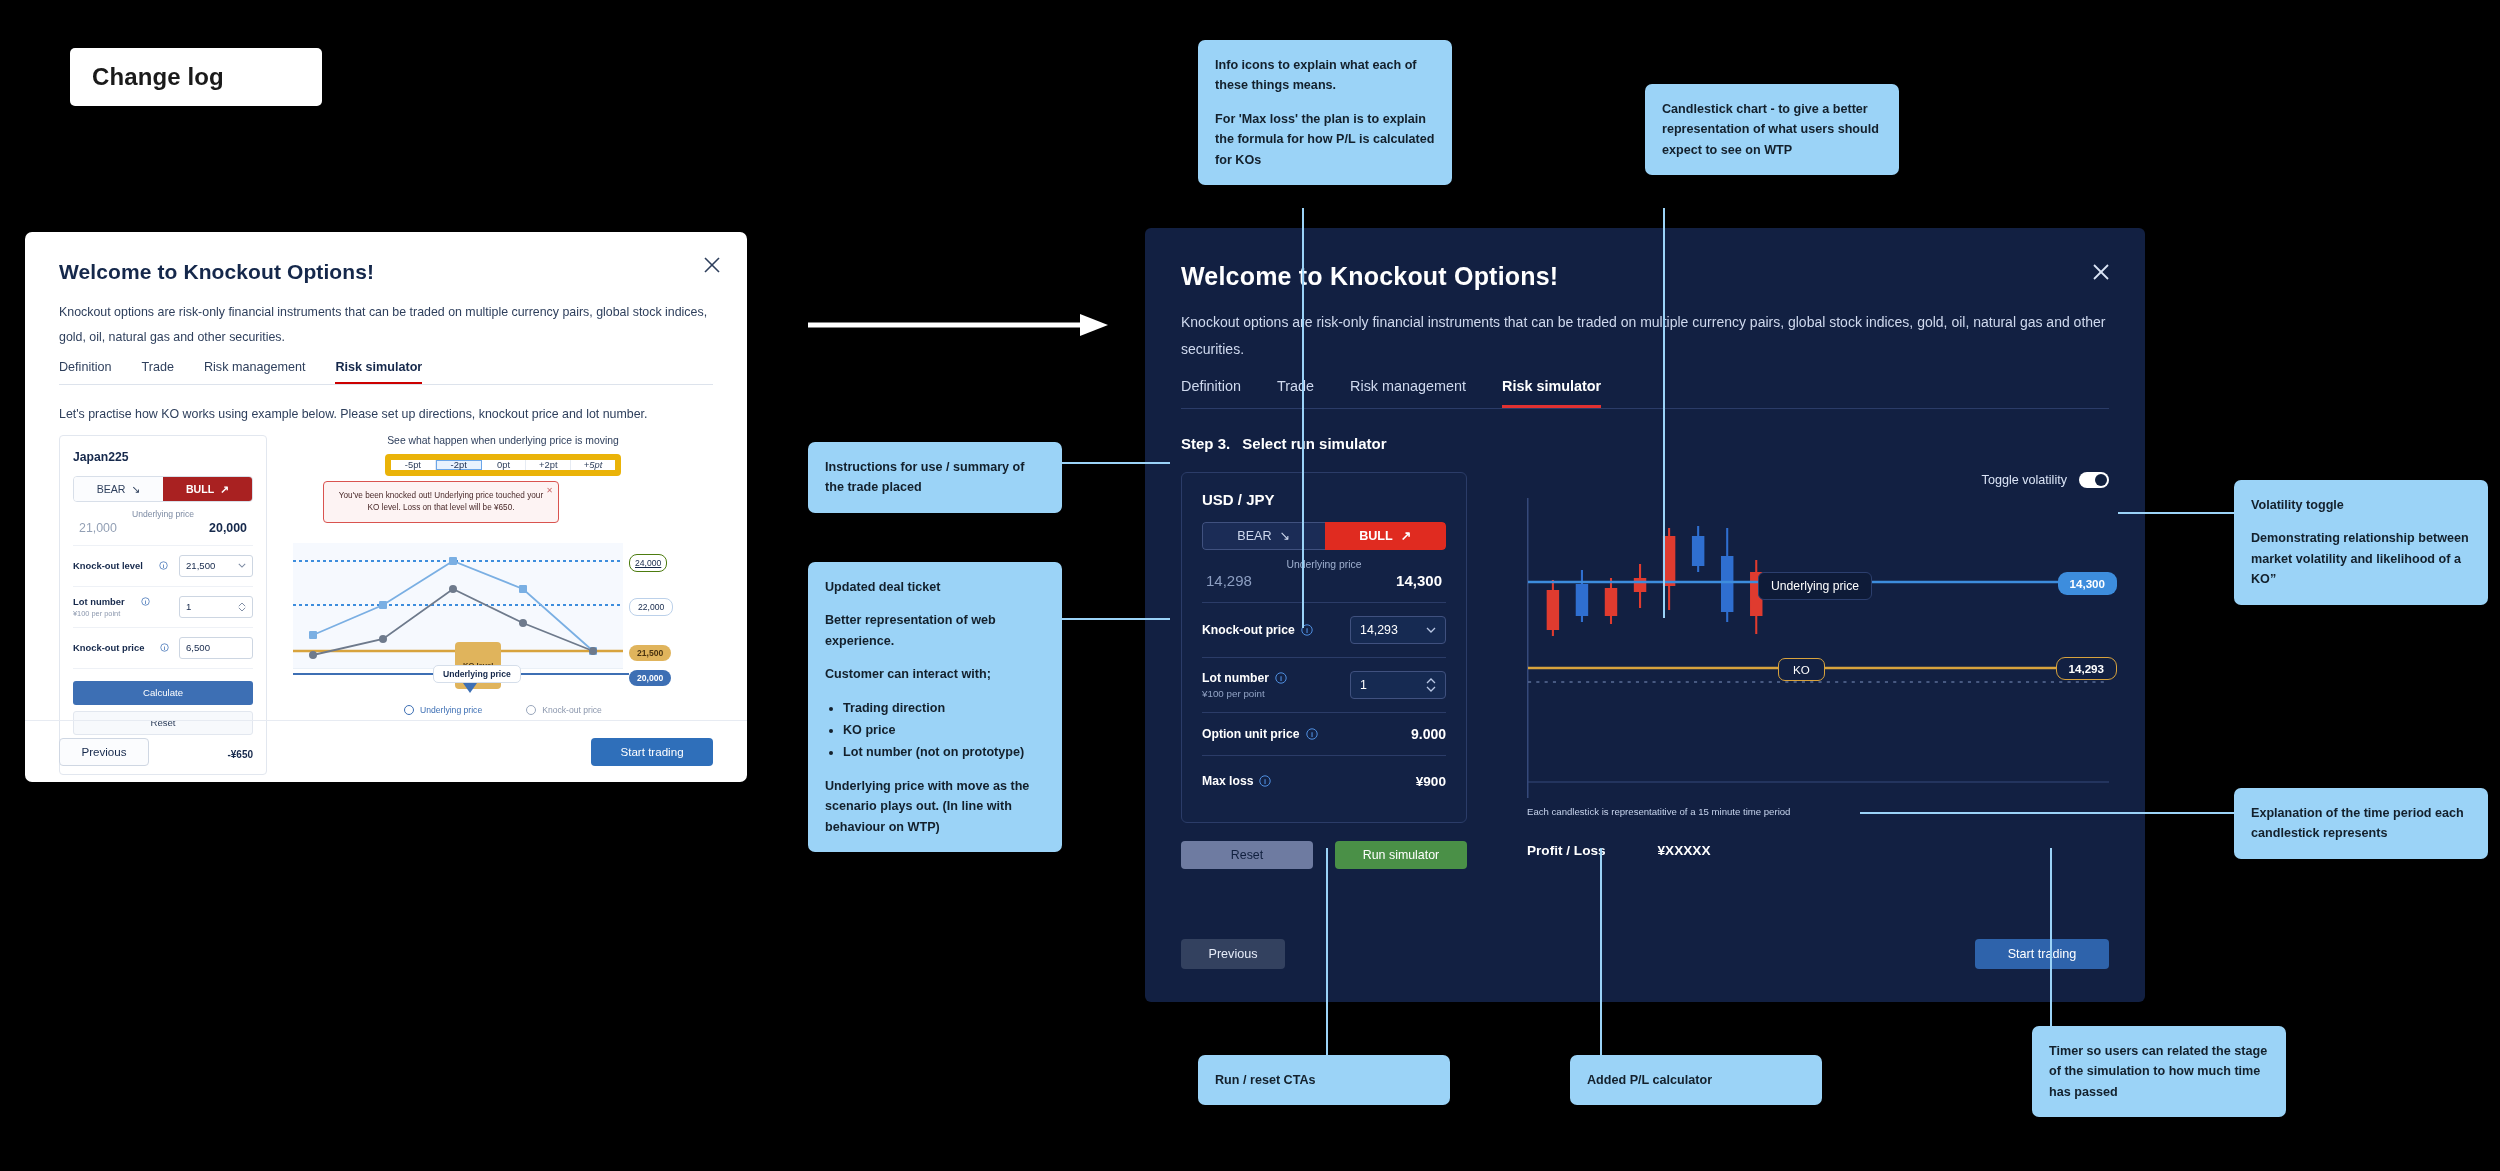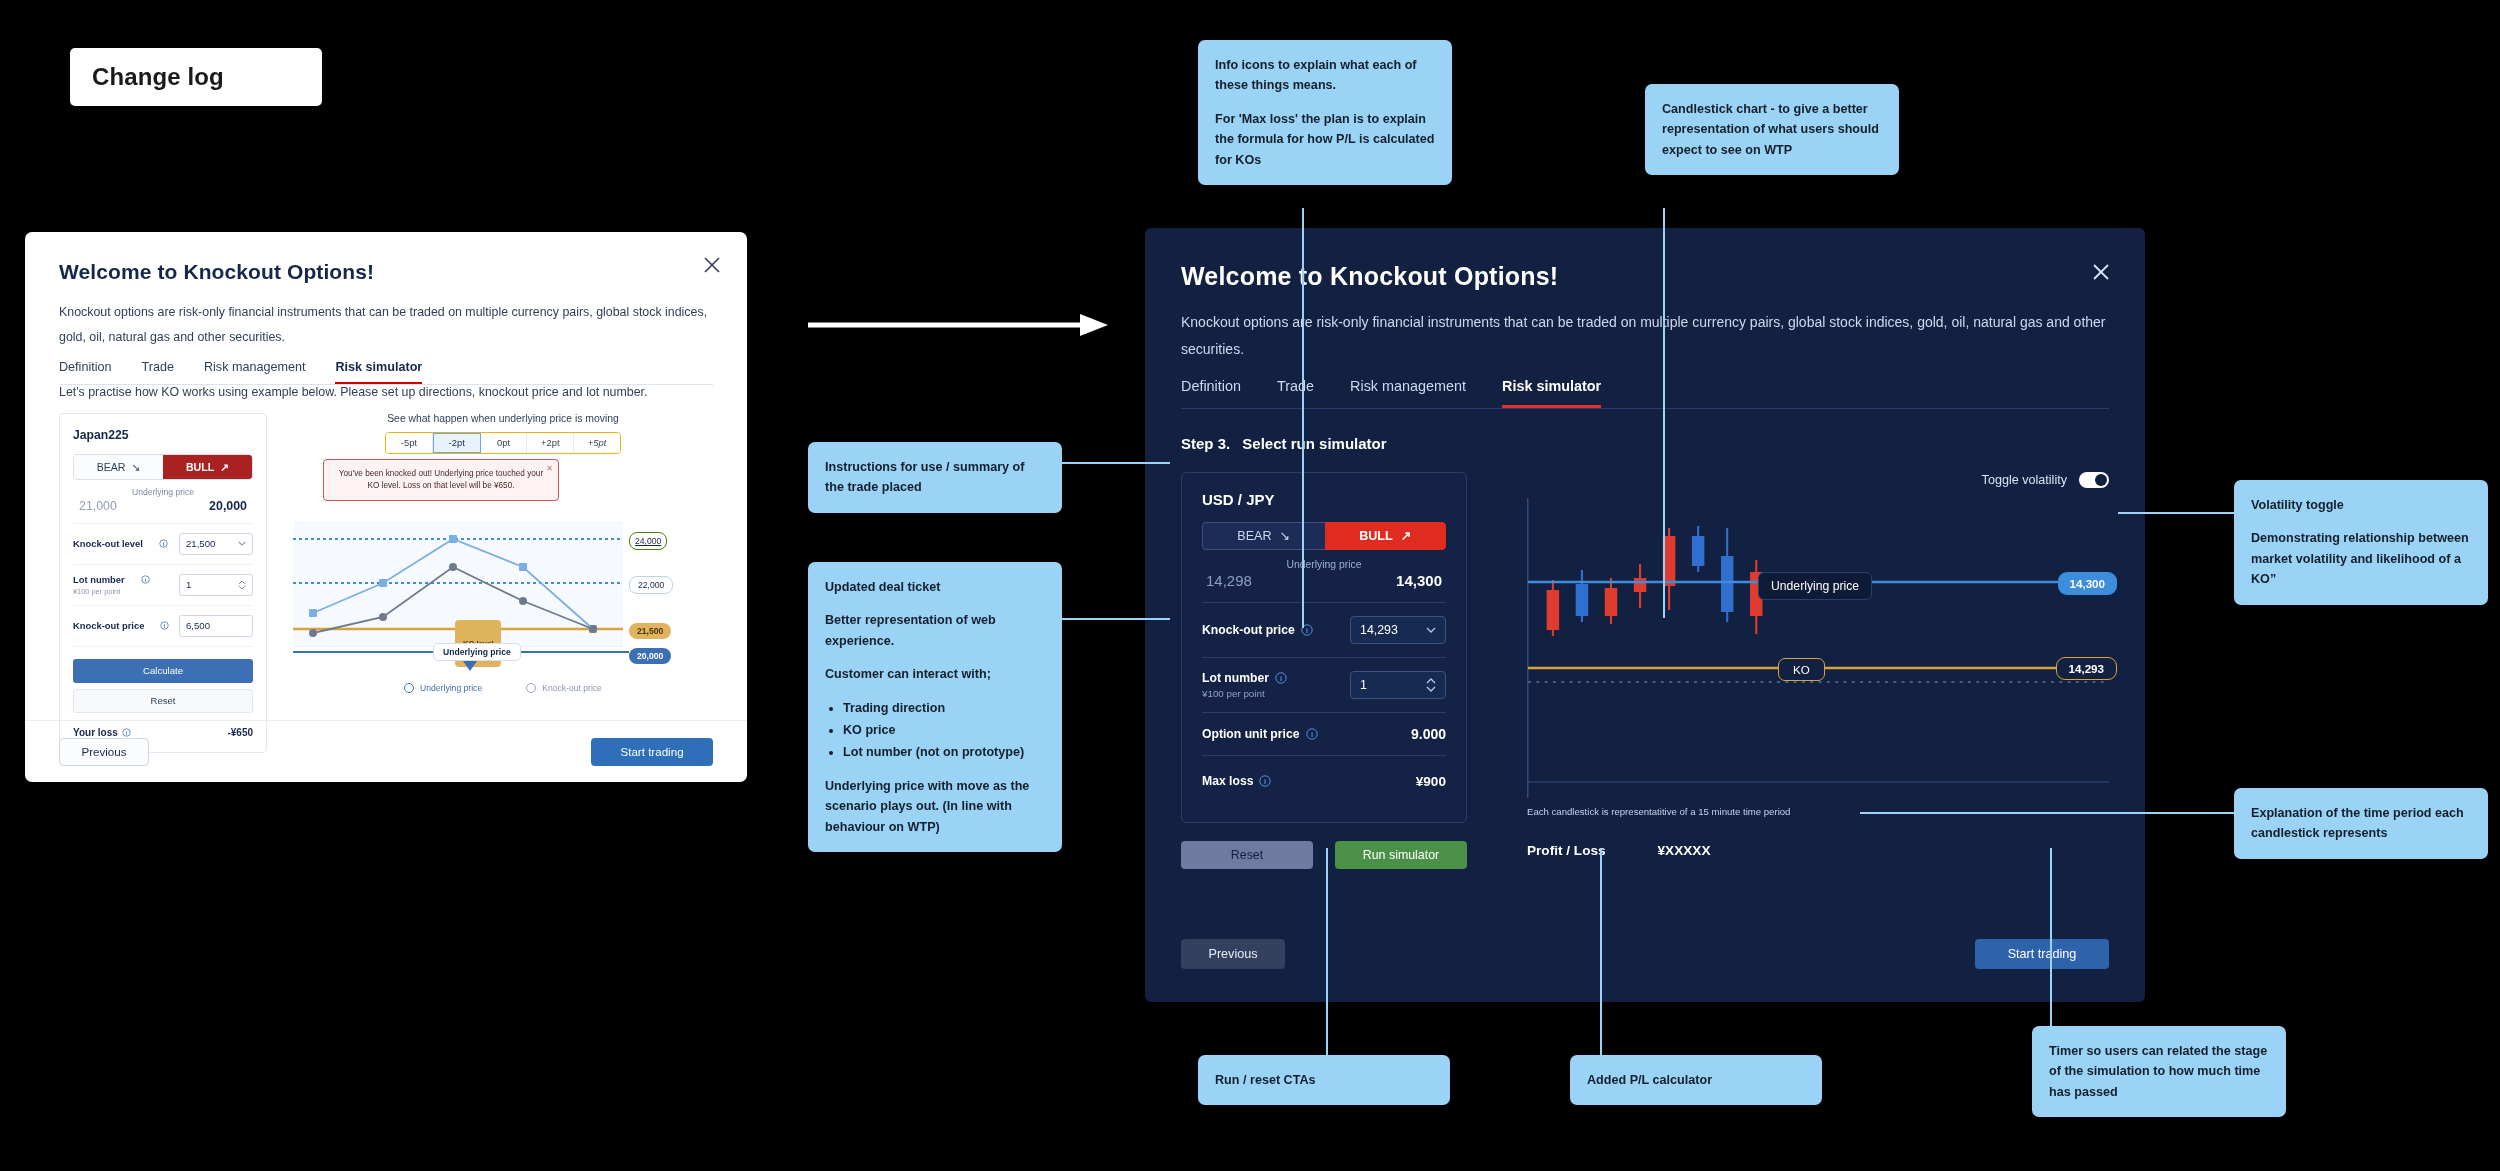--- a/index.html
+++ b/index.html
@@ -31,21 +31,21 @@
     background: #ffffff; border-radius: 7px;
     box-shadow: 0 2px 12px rgba(0,0,0,.35);
     padding: 28px 34px 0 34px;
   }
   .om-close { position: absolute; right: 26px; top: 24px; width: 18px; height: 18px; cursor: pointer; }
   .om-title { font-size: 21px; font-weight: 700; color: #15284b; letter-spacing: .1px; }
   .om-sub { margin-top: 16px; font-size: 12.4px; line-height: 2.0; color: #2e3f5c; max-width: 690px; }
   .om-tabs { margin-top: 10px; display: flex; gap: 30px; border-bottom: 1px solid #dde3ec; }
   .om-tab { font-size: 12.6px; color: #2e3f5c; padding-bottom: 8px; cursor: pointer; }
   .om-tab.active { color: #15284b; font-weight: 600; border-bottom: 2.5px solid #cc0000; }
-  .om-lede { font-size: 12.4px; color: #2e3f5c; }
+  .om-lede { margin-top: 22px; font-size: 12.4px; color: #2e3f5c; }
 
   .om-body { margin-top: 14px; display: flex; gap: 26px; }
 
   
   .oticket {
     width: 208px; border: 1px solid #e2e7ef; border-radius: 4px;
     padding: 14px 13px; background:#fff;
   }
   .ot-sym { font-size: 12.2px; font-weight: 700; color: #15284b; }
   .ot-seg { margin-top: 12px; display: flex; height: 26px; border-radius: 4px; overflow: hidden; border: 1px solid #d8dfe9; }
@@ -65,21 +65,21 @@
   }
   .ot-btn-primary { margin-top: 12px; height: 24px; background: #3d6fb4; color: #fff; border-radius: 3px; display: flex; align-items: center; justify-content: center; font-size: 9.6px; cursor: pointer; }
   .ot-btn-ghost { margin-top: 6px; height: 24px; background: #f7f9fc; color: #2e3f5c; border: 1px solid #e2e7ef; border-radius: 3px; display: flex; align-items: center; justify-content: center; font-size: 9.6px; cursor: pointer; }
   .ot-loss { margin-top: 14px; display: flex; align-items: center; justify-content: space-between; }
   .ot-loss .k { font-size: 10px; font-weight: 700; color: #15284b; display:flex; gap:4px; align-items:center;}
   .ot-loss .v { font-size: 10px; font-weight: 700; color: #15284b; }
 
   
   .ochart { flex: 1; position: relative; }
   .oc-head { text-align: center; font-size: 10.4px; color: #2e3f5c; }
-  .oc-seg { margin: 8px auto 0; display: flex; width: 236px; height: 22px; border-radius: 4px; overflow: hidden; border: 1px solid #eab308; }
+  .oc-seg { margin: 8px auto 0; display: flex; width: 236px; height: 22px; border-radius: 4px; overflow: hidden; border: 6px solid #eab308; }
   .oc-seg div { flex: 1; display: flex; align-items: center; justify-content: center; font-size: 9.4px; color: #2e3f5c; background: #fff; border-right: 1px solid #e6ebf2; cursor: pointer;}
   .oc-seg div:last-child { border-right: 0; font-style: italic; }
   .oc-seg div.sel { background: #e8f2fd; border: 1.4px solid #6ba6e8; color: #15284b; }
   .oc-tip {
     position: absolute; left: 30px; top: 46px; width: 236px;
     border: 1.2px solid #d9534f; background: #fdf3f3; border-radius: 4px;
     padding: 8px 10px; font-size: 8.2px; color: #4a2a2a; line-height: 1.5; text-align: center;
   }
   .oc-tip .x { position: absolute; right: 5px; top: 3px; font-size: 8px; color: #c96c6c; cursor:pointer; }
   .oc-plot { position: absolute; left: 0; top: 108px; width: 100%; height: 126px; }

